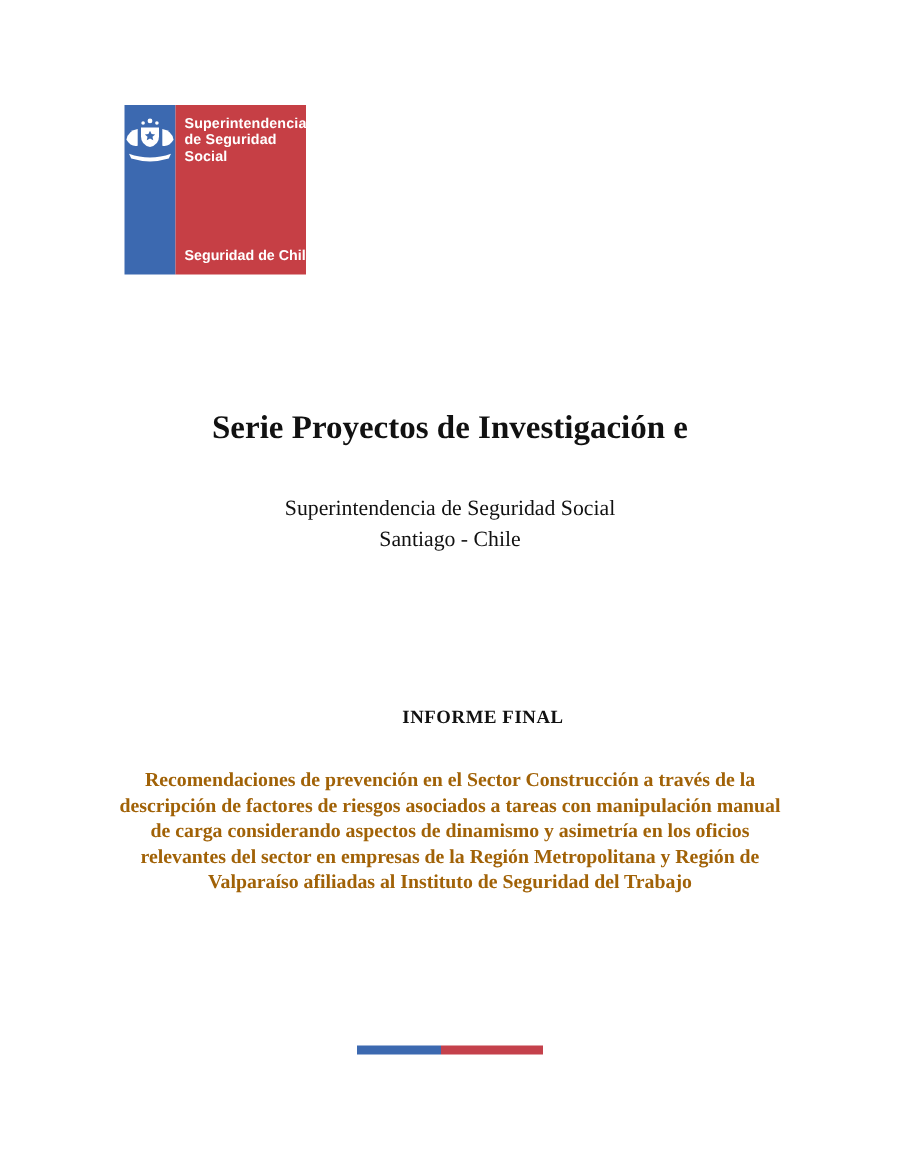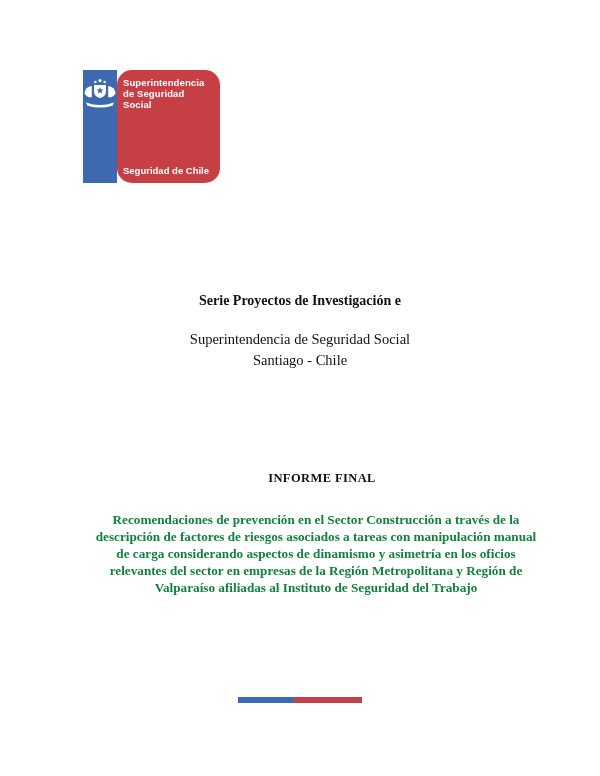--- a/index.html
+++ b/index.html
@@ -9,35 +9,35 @@
     background:#ffffff;
     font-family:"Liberation Serif", serif;
     color:#1b1b1b;
     overflow:hidden;
   }
 
   
   .logo{position:absolute;left:83px;top:70px;width:120px;height:113px;display:flex;}
   .logo-blue{width:49px;background:#3C69B0;display:flex;justify-content:center;align-items:flex-start;}
   .logo-blue svg{margin-top:8px;}
-  .logo-red{flex:1;background:#C63F45;position:relative;box-sizing:border-box;padding:7px 16px 7px 6px;border-radius:15px;}
+  .logo-red{flex:1;background:#C63F45;position:relative;box-sizing:border-box;padding:7px 0 7px 6px;}
   .logo-org{font-family:"Liberation Sans", sans-serif;font-weight:bold;color:#ffffff;
             font-size:9.5px;line-height:11px;letter-spacing:0.1px;}
   .logo-gov{position:absolute;left:6px;bottom:7px;font-family:"Liberation Sans", sans-serif;
             font-weight:bold;color:#ffffff;font-size:9.5px;white-space:nowrap;}
 
   
   .series-title{position:absolute;top:272px;left:0;right:0;text-align:center;
-                font-weight:bold;font-size:14px;line-height:26px;color:#111;margin-top:16px;}
+                font-weight:bold;font-size:22px;line-height:26px;color:#111;}
   .subtitle{position:absolute;top:329px;left:0;right:0;text-align:center;
             font-size:14.5px;line-height:21px;color:#111;}
   .stage-label{position:absolute;top:471px;left:0;right:0;text-align:center;
                font-weight:bold;font-size:12.5px;letter-spacing:0.4px;color:#111;padding-left:44px;}
   .report-title{position:absolute;top:511px;left:78px;width:444px;text-align:center;
-                font-weight:bold;font-size:13.2px;line-height:17px;color:#15803d;margin-left:16px;}
+                font-weight:bold;font-size:13.2px;line-height:17px;color:#a16207;}
   .author-block{position:absolute;top:627px;left:0;right:0;text-align:center;
                 font-size:11.5px;line-height:16px;color:#111;}
 
   
   .flagbar{position:absolute;top:697px;left:238px;width:124px;height:6px;display:flex;}
   .flagbar-blue{width:45%;background:#3C69B0;}
   .flagbar-red{width:55%;background:#C4414B;}
 </style>
 </head>
 <body>

